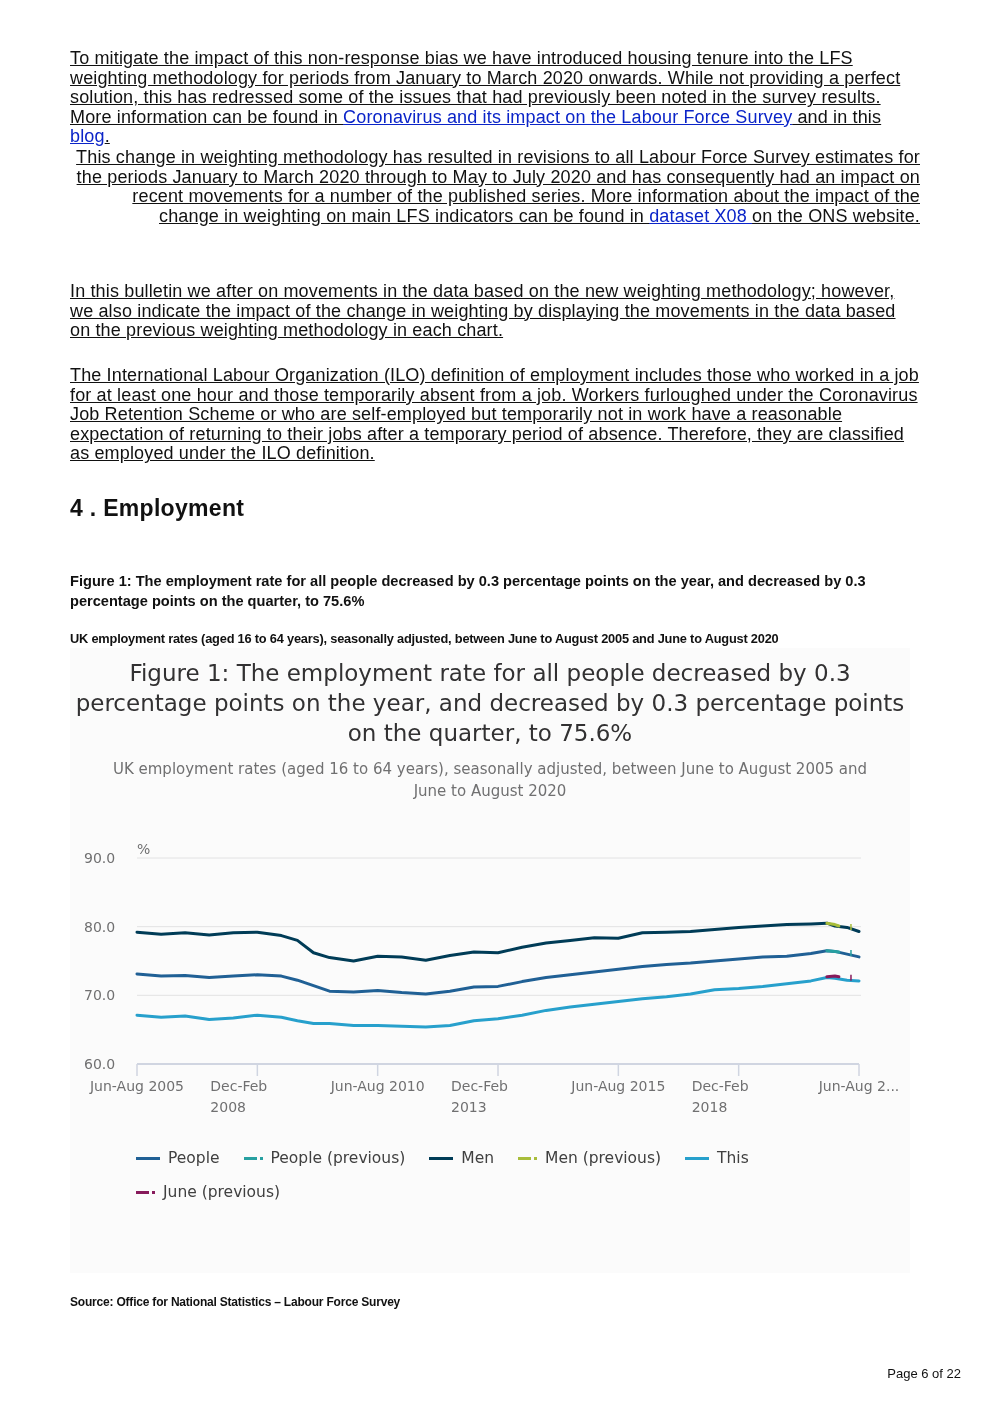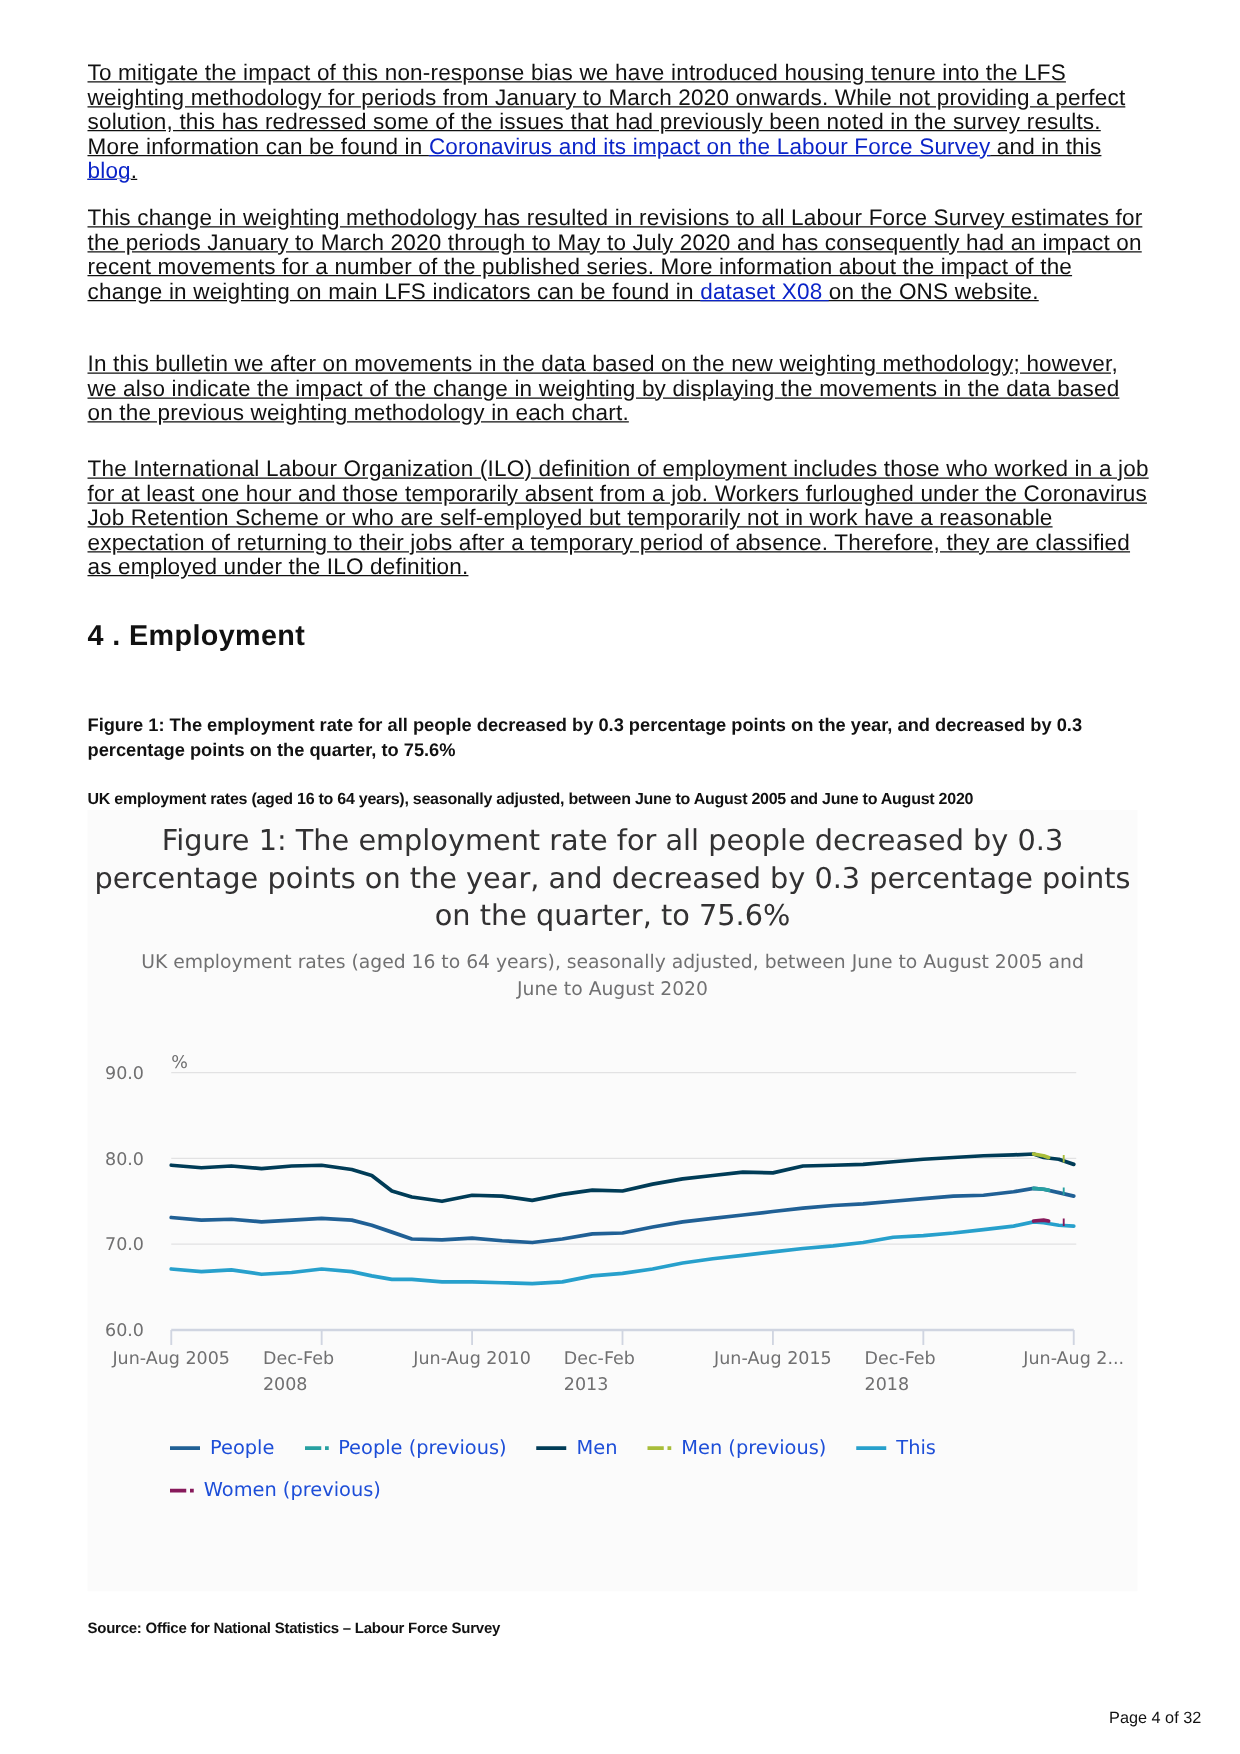--- a/index.html
+++ b/index.html
@@ -1,30 +1,30 @@
 <!DOCTYPE html>
 <html><head>
 <meta charset="utf-8">
 <style>
   html, body { margin: 0; padding: 0; background: #ffffff; }
   body { width: 992px; height: 1403px; position: relative; font-family: "Liberation Sans", sans-serif; color: #111; }
   .para { position: absolute; left: 70px; width: 850px; font-size: 18px; line-height: 19.6px; letter-spacing: 0.15px; margin: 0; text-decoration: underline; }
   .para a { color: #1a0dab; color: #0b24c8; text-decoration: underline; }
   #p1 { top: 49px; }
-  #p2 { top: 165px; }
+  #p2 { top: 148px; text-align: right; }
   #p3 { top: 282px; }
   #p4 { top: 366px; }
   .h2 { position: absolute; left: 70px; top: 495px; font-size: 23px; font-weight: bold; margin: 0; letter-spacing: 0.3px; }
   .fig-title { position: absolute; left: 70px; top: 571px; width: 840px; font-size: 14.6px; font-weight: bold; line-height: 20px; margin: 0; }
   .fig-sub { position: absolute; left: 70px; top: 631px; font-size: 12.8px; font-weight: bold; margin: 0; letter-spacing: -0.2px; }
   .chart-box { position: absolute; left: 70px; top: 648px; width: 840px; height: 625px; background: #fbfbfb; }
   .chart-title { position: absolute; left: 0; top: 10px; width: 840px; text-align: center; font-family: "DejaVu Sans", sans-serif; font-size: 23px; line-height: 30px; color: #323132; }
   .chart-subtitle { position: absolute; left: 30px; top: 110px; width: 780px; text-align: center; font-family: "DejaVu Sans", sans-serif; font-size: 15px; line-height: 22px; color: #707071; }
   svg#plot { position: absolute; left: 0; top: 0; }
-  .legend { position: absolute; left: 66px; top: 493px; width: 740px; font-family: "DejaVu Sans", sans-serif; font-size: 15.5px; color: #1d4ed8; }
+  .legend { position: absolute; left: 66px; top: 493px; width: 740px; font-family: "DejaVu Sans", sans-serif; font-size: 15.5px; color: #404040; }
   .legend-item { display: inline-flex; align-items: center; margin-right: 24px; height: 34px; }
   .swatch { display: inline-block; width: 24px; height: 3px; margin-right: 8px; position: relative; }
   .swatch.dashed { width: 13px; margin-right: 3px; }
   .swatch-dot { display: inline-block; width: 3px; height: 3px; margin-right: 8px; }
   .source { position: absolute; left: 70px; top: 1295px; font-size: 12px; font-weight: bold; margin: 0; letter-spacing: -0.2px; }
   .page-num { position: absolute; right: 31px; top: 1366px; font-size: 13px; margin: 0; }
 </style>
 </head>
 <body>
 
@@ -99,18 +99,18 @@
       </span><span class="legend-item">
         <span class="swatch dashed" style="background: rgb(168, 189, 58);"></span>
         <span class="swatch-dot" style="background: rgb(168, 189, 58);"></span>
         <span>Men (previous)</span>
       </span><span class="legend-item">
         <span class="swatch" style="background: rgb(39, 160, 204);"></span>
         <span>This</span>
       </span><span class="legend-item">
         <span class="swatch dashed" style="background: rgb(135, 26, 91);"></span>
         <span class="swatch-dot" style="background: rgb(135, 26, 91);"></span>
-        <span>Women (previous)</span>
+        <span>June (previous)</span>
       </span></div>
 </div>
 
 <p class="source">Source: Office for National Statistics – Labour Force Survey</p>
-<p class="page-num">Page 4 of 32</p>
+<p class="page-num">Page 6 of 22</p>
 
 </body></html>

